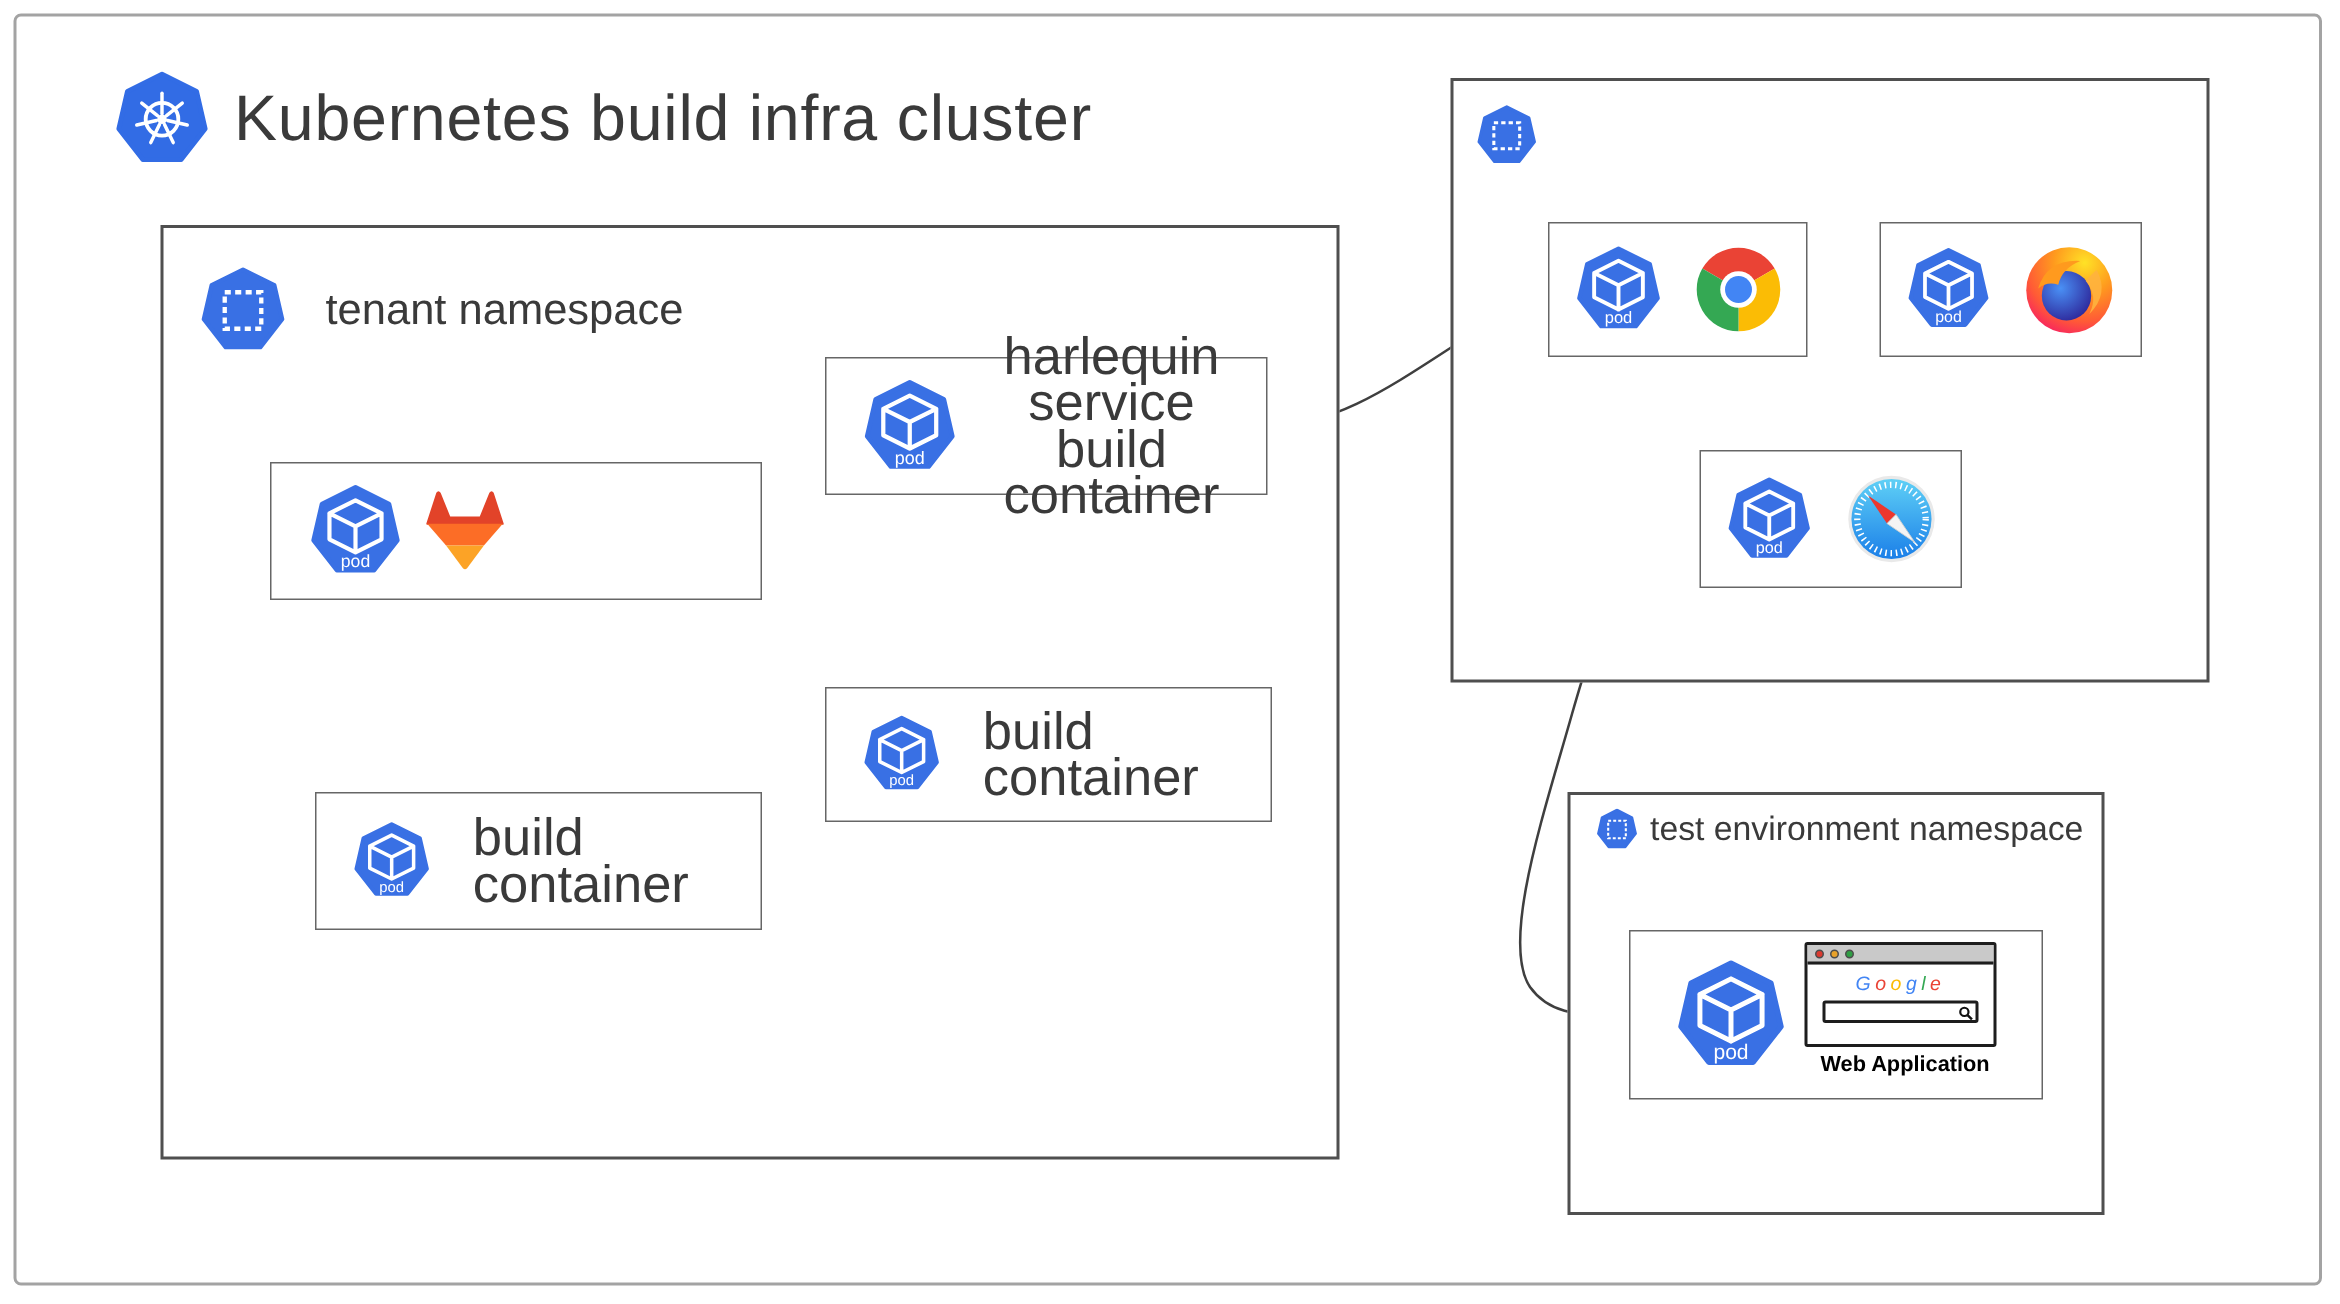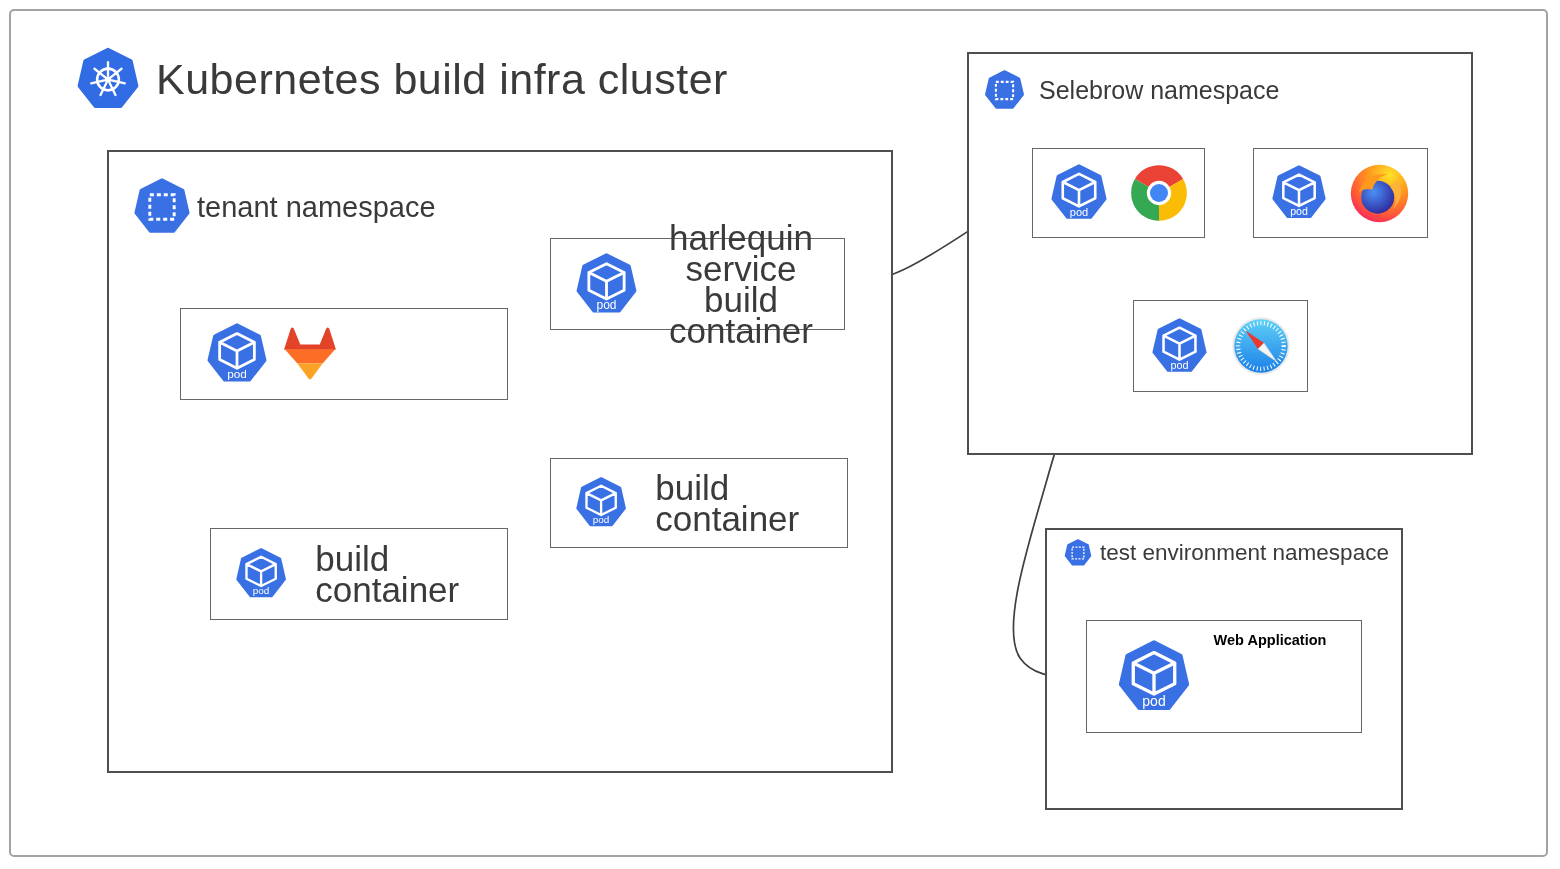--- a/index.html
+++ b/index.html
@@ -82,21 +82,21 @@
         <line x1="38.3" y1="74.3" x2="47.4" y2="55.4"></line>
         <line x1="23.7" y1="56" x2="44.2" y2="51.3"></line>
         <line x1="28.9" y1="33.2" x2="45.3" y2="46.3"></line>
       </g>
       <circle cx="50" cy="50" r="5" fill="#fff"></circle>
     </svg>
     <div class="page-title">Kubernetes build infra cluster</div>
   </div>
 
   <div class="ns-box" style="left:107px;top:150px;width:786px;height:623px;"></div>
-  <div class="ns-header" style="left:133px;top:178px;height:58px;gap:6px;">
+  <div class="ns-header" style="left:133px;top:178px;height:58px;gap:26px;">
     <svg viewBox="0 0 100 100" width="58" height="58">
         <use href="#nsicon"></use>
       </svg>
     <span class="ns-label" style="font-size:29px;">tenant namespace</span>
   </div>
 
   <div class="pod-card" style="left:550px;top:238px;width:295px;height:92px;padding-left:24px;">
     <svg class="pod-icon" viewBox="0 0 100 100" width="63" height="63">
       <use href="#podicon"></use>
         <text x="50" y="89" text-anchor="middle" font-size="19">pod</text>
@@ -133,21 +133,20 @@
         <text x="50" y="89" text-anchor="middle" font-size="19">pod</text>
     </svg>
     <div class="pod-label">build container</div>
   </div>
 
   <div class="ns-box" style="left:967px;top:52px;width:506px;height:403px;"></div>
   <div class="ns-header" style="left:984px;top:70px;height:41px;gap:14px;">
     <svg viewBox="0 0 100 100" width="41" height="41">
         <use href="#nsicon"></use>
       </svg>
-    <span class="ns-label" style="font-size:25px;">Selebrow namespace</span>
   </div>
 
   <div class="pod-card" style="left:1032px;top:148px;width:173px;height:90px;justify-content:center;gap:22px;">
     <svg class="pod-icon" viewBox="0 0 100 100" width="58" height="58">
       <use href="#podicon"></use>
         <text x="50" y="89" text-anchor="middle" font-size="19">pod</text>
     </svg>
     <svg viewBox="0 0 100 100" width="58" height="58">
       <path d="M8.4,26 A48,48 0 0 1 91.6,26 L50,50 Z" fill="#EA4335"></path>
       <path d="M91.6,26 A48,48 0 0 1 50,98 L50,50 Z" fill="#FBBC05"></path>
@@ -192,15 +191,29 @@
     <span class="ns-label" style="font-size:22.5px;">test environment namespace</span>
   </div>
 
   <div class="pod-card" style="left:1086px;top:620px;width:276px;height:113px;padding-left:30px;">
     <svg class="pod-icon" viewBox="0 0 100 100" width="74" height="74">
       <use href="#podicon"></use>
         <text x="50" y="89" text-anchor="middle" font-size="19">pod</text>
     </svg>
   </div>
   <div class="webapp-sketch">
+    <div class="sketch-window">
+      <div class="sketch-titlebar">
+        <span class="tl-dot" style="background:#DB3B30;"></span>
+        <span class="tl-dot" style="background:#E8A22B;"></span>
+        <span class="tl-dot" style="background:#2F9E44;"></span>
+      </div>
+      <div class="google-word"><span style="color: rgb(66, 133, 244);">G</span><span style="color: rgb(234, 67, 53);">o</span><span style="color: rgb(251, 188, 5);">o</span><span style="color: rgb(66, 133, 244);">g</span><span style="color: rgb(52, 168, 83);">l</span><span style="color: rgb(234, 67, 53);">e</span></div>
+      <div class="sketch-searchbar">
+        <svg width="11" height="11" viewBox="0 0 12 12">
+          <circle cx="5" cy="5" r="3" fill="none" stroke="#111" stroke-width="1.6"></circle>
+          <line x1="7.3" y1="7.3" x2="10.5" y2="10.5" stroke="#111" stroke-width="1.8"></line>
+        </svg>
+      </div>
+    </div>
     <div class="webapp-label">Web Application</div>
   </div>
 </div>
 
 </body></html>

